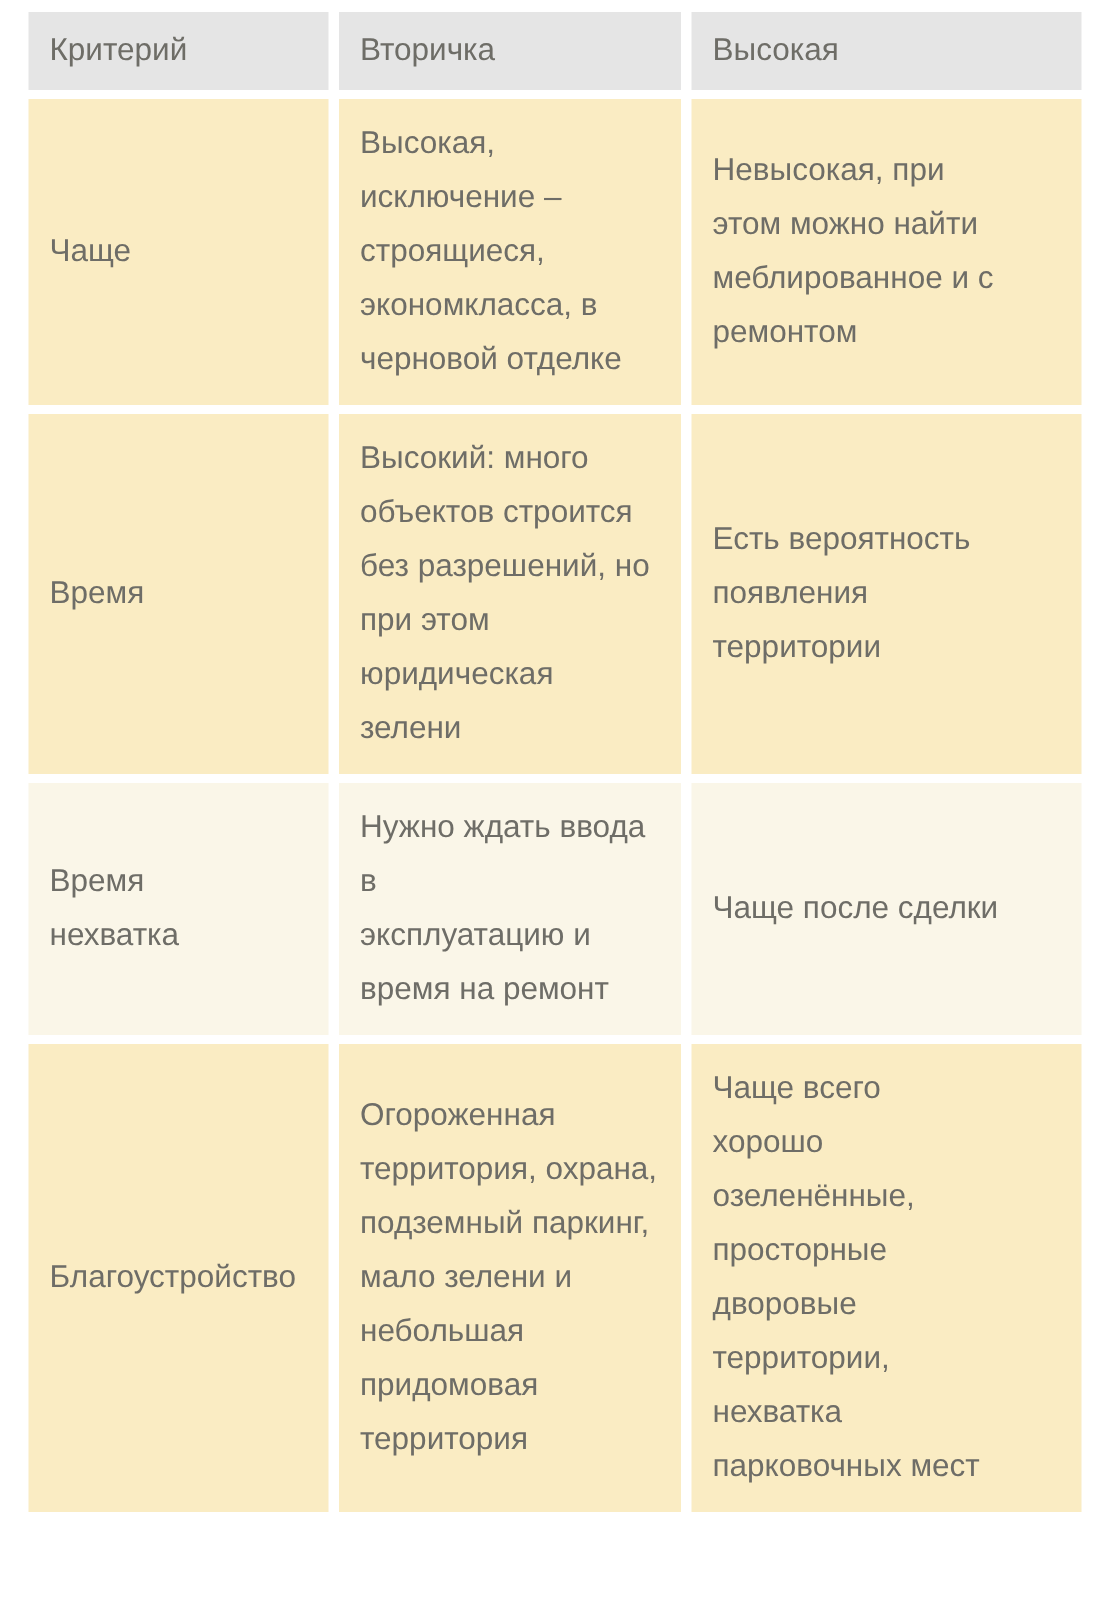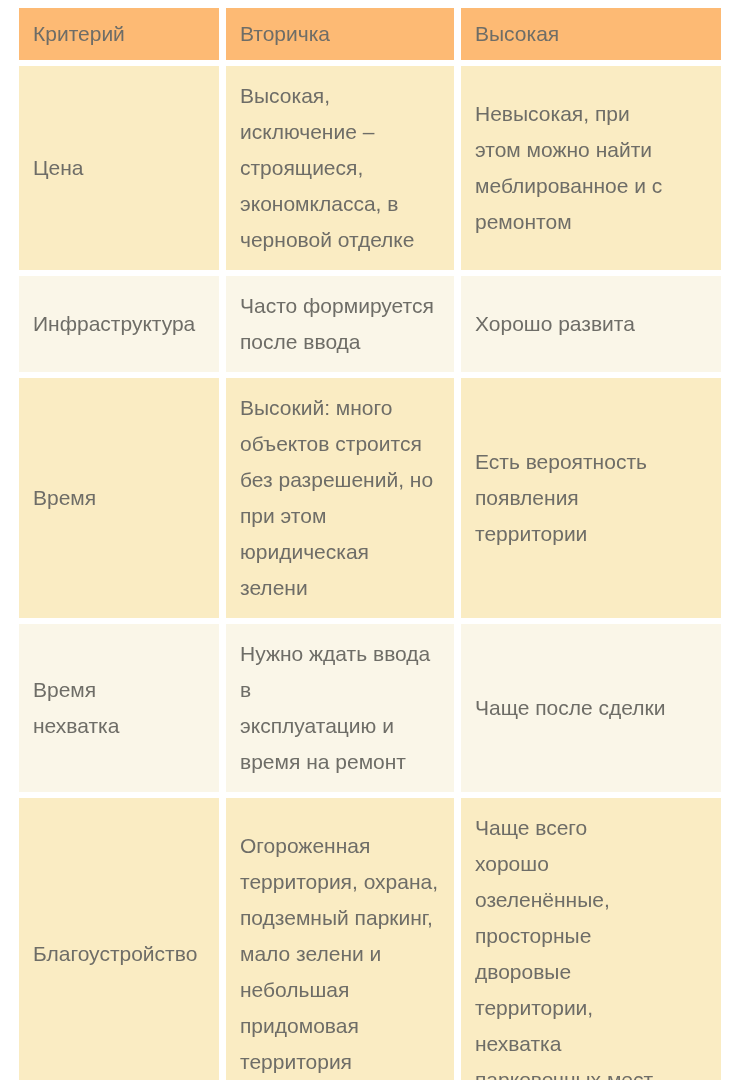--- a/index.html
+++ b/index.html
@@ -31,21 +31,21 @@
     text-align: left;
     white-space: pre-line;
     color: #6e6d67;
     font-size: 21px;
     font-weight: 400;
     line-height: 36px;
     overflow: hidden;
   }
   .cmp-table th {
     padding: 8px 14px;
-    background: #fdba74;
+    background: #e5e5e5;
   }
   .cmp-table td {
     padding: 12px 14px;
   }
   tr.row-hl td { background: #faecc3; }
   tr.row-lt td { background: #faf6e8; }
 </style>
 </head>
 <body>
 
@@ -58,36 +58,30 @@
     </colgroup>
     <thead>
       <tr>
         <th>Критерий</th>
         <th>Вторичка</th>
         <th>Высокая</th>
       </tr>
     </thead>
     <tbody>
       <tr class="row-hl">
-        <td>Цена</td>
+        <td>Чаще</td>
         <td>Высокая,
 исключение –
 строящиеся,
 экономкласса, в
 черновой отделке</td>
         <td>Невысокая, при
 этом можно найти
 меблированное и с
 ремонтом</td>
-      </tr>
-      <tr class="row-lt">
-        <td>Инфраструктура</td>
-        <td>Часто формируется
-после ввода</td>
-        <td>Хорошо развита</td>
       </tr>
       <tr class="row-hl">
         <td>Время</td>
         <td>Высокий: много
 объектов строится
 без разрешений, но
 при этом
 юридическая
 зелени</td>
         <td>Есть вероятность

